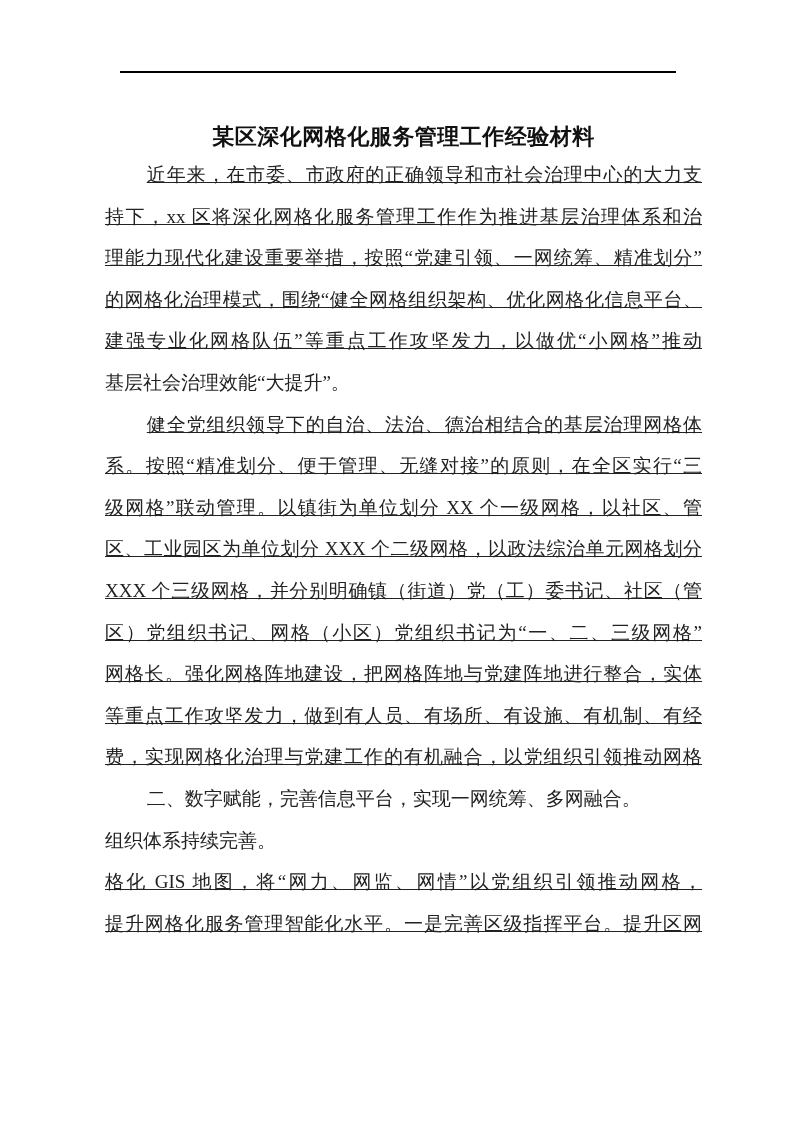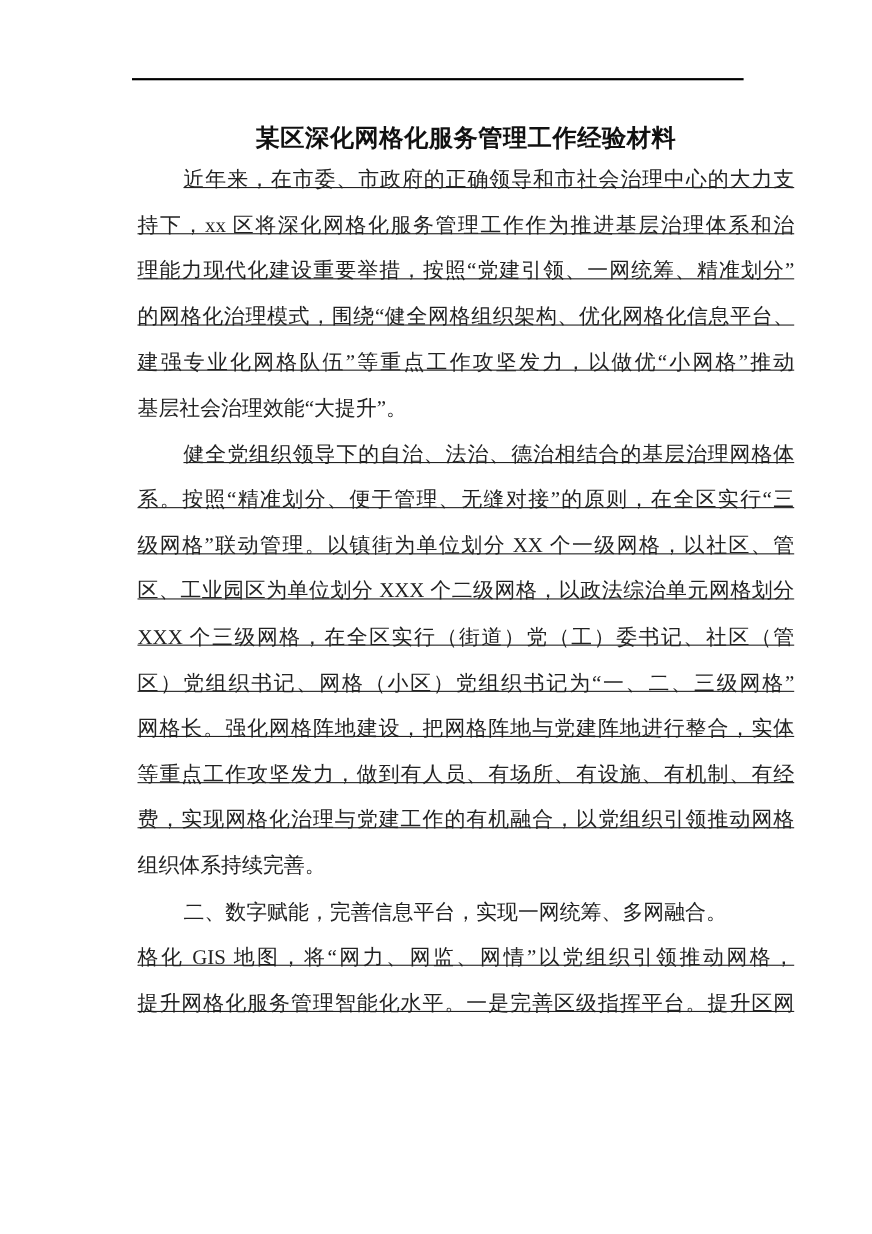--- a/index.html
+++ b/index.html
@@ -18,23 +18,22 @@
     position: absolute;
     top: 71px;
     left: 120px;
     width: 556px;
     height: 0;
     border-top: 2px solid #000000;
   }
   .content {
     position: absolute;
     left: 105px;
-    top: 109px;
+    top: 120px;
     width: 597px;
-    margin-left: 20px;
   }
   .doc-title {
     height: 34px;
     line-height: 34px;
     text-align: center;
     font-size: 22px;
     font-weight: bold;
     color: #111111;
     letter-spacing: 0.5px;
     white-space: nowrap;
@@ -61,24 +60,24 @@
         <div class="line indent full">近年来，在市委、市政府的正确领导和市社会治理中心的大力支</div>
         <div class="line full">持下，xx 区将深化网格化服务管理工作作为推进基层治理体系和治</div>
         <div class="line full">理能力现代化建设重要举措，按照“党建引领、一网统筹、精准划分”</div>
         <div class="line full">的网格化治理模式，围绕“健全网格组织架构、优化网格化信息平台、</div>
         <div class="line full">建强专业化网格队伍”等重点工作攻坚发力，以做优“小网格”推动</div>
         <div class="line">基层社会治理效能“大提升”。</div>
         <div class="line indent full">健全党组织领导下的自治、法治、德治相结合的基层治理网格体</div>
         <div class="line full">系。按照“精准划分、便于管理、无缝对接”的原则，在全区实行“三</div>
         <div class="line full">级网格”联动管理。以镇街为单位划分 XX 个一级网格，以社区、管</div>
         <div class="line full">区、工业园区为单位划分 XXX 个二级网格，以政法综治单元网格划分</div>
-        <div class="line full">XXX 个三级网格，在全区实行（街道）党（工）委书记、社区（管</div>
+        <div class="line full">XXX 个三级网格，并分别明确镇（街道）党（工）委书记、社区（管</div>
         <div class="line full">区）党组织书记、网格（小区）党组织书记为“一、二、三级网格”</div>
         <div class="line full">网格长。强化网格阵地建设，把网格阵地与党建阵地进行整合，实体</div>
         <div class="line full">等重点工作攻坚发力，做到有人员、有场所、有设施、有机制、有经</div>
         <div class="line full">费，实现网格化治理与党建工作的有机融合，以党组织引领推动网格</div>
+        <div class="line indent">二、数字赋能，完善信息平台，实现一网统筹、多网融合。</div>
         <div class="line">组织体系持续完善。</div>
-        <div class="line indent">二、数字赋能，完善信息平台，实现一网统筹、多网融合。</div>
         <div class="line full">格化 GIS 地图，将“网力、网监、网情”以党组织引领推动网格，</div>
         <div class="line full">提升网格化服务管理智能化水平。一是完善区级指挥平台。提升区网</div>
       </div>
   </div>
 </div>
 
 </body></html>

